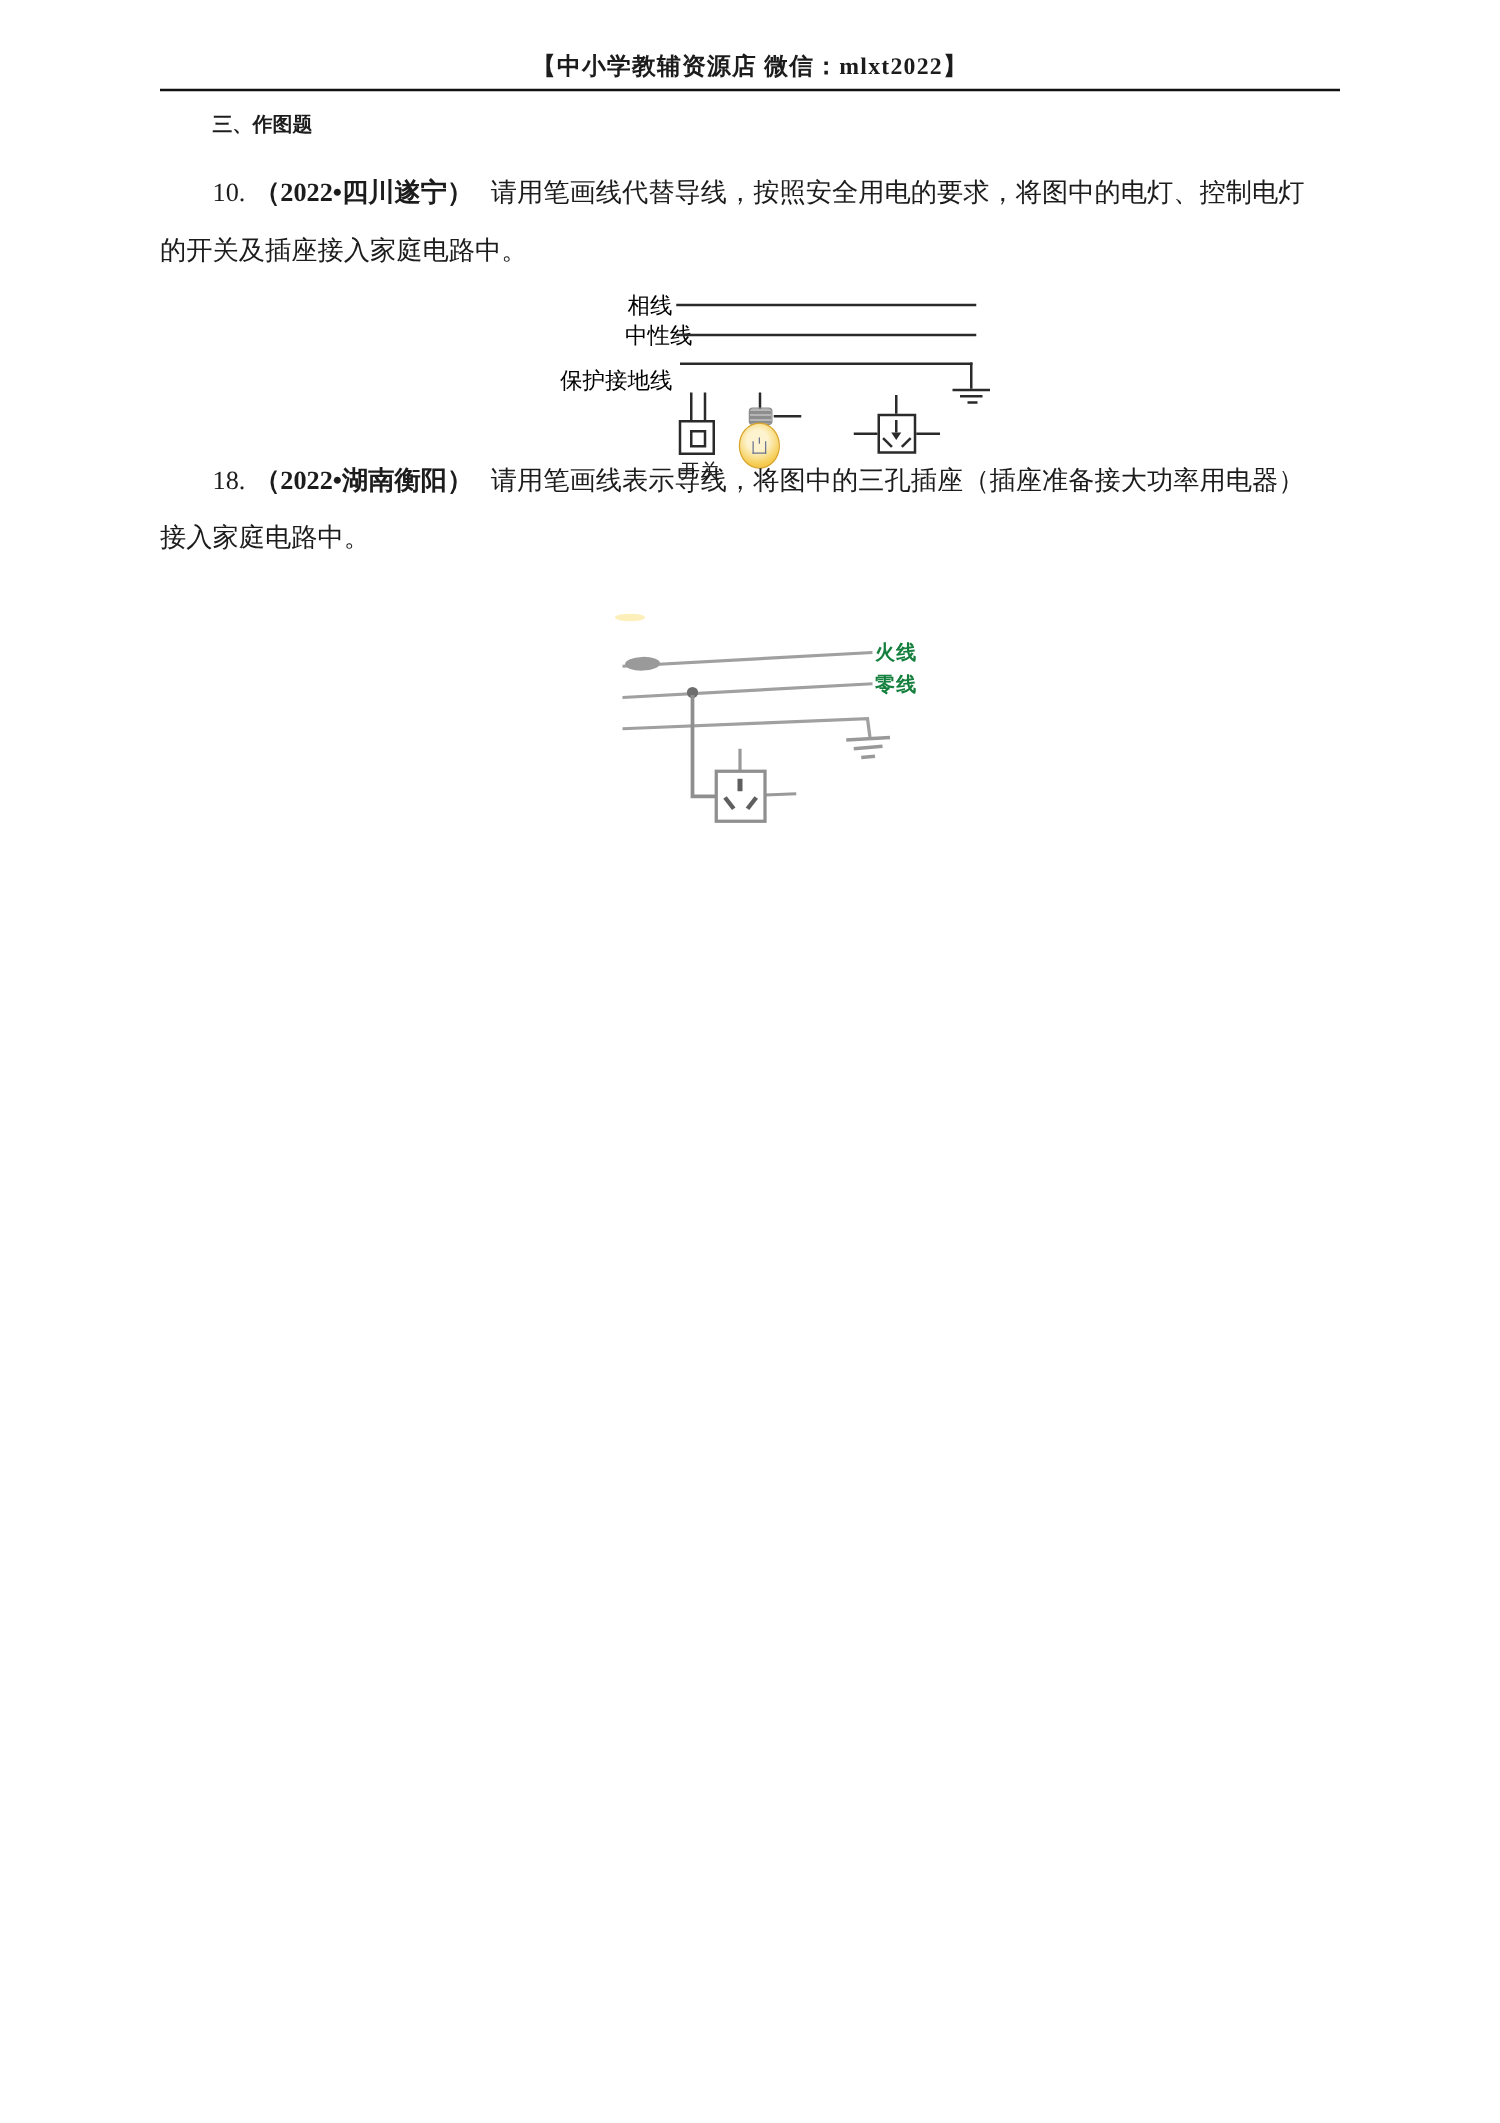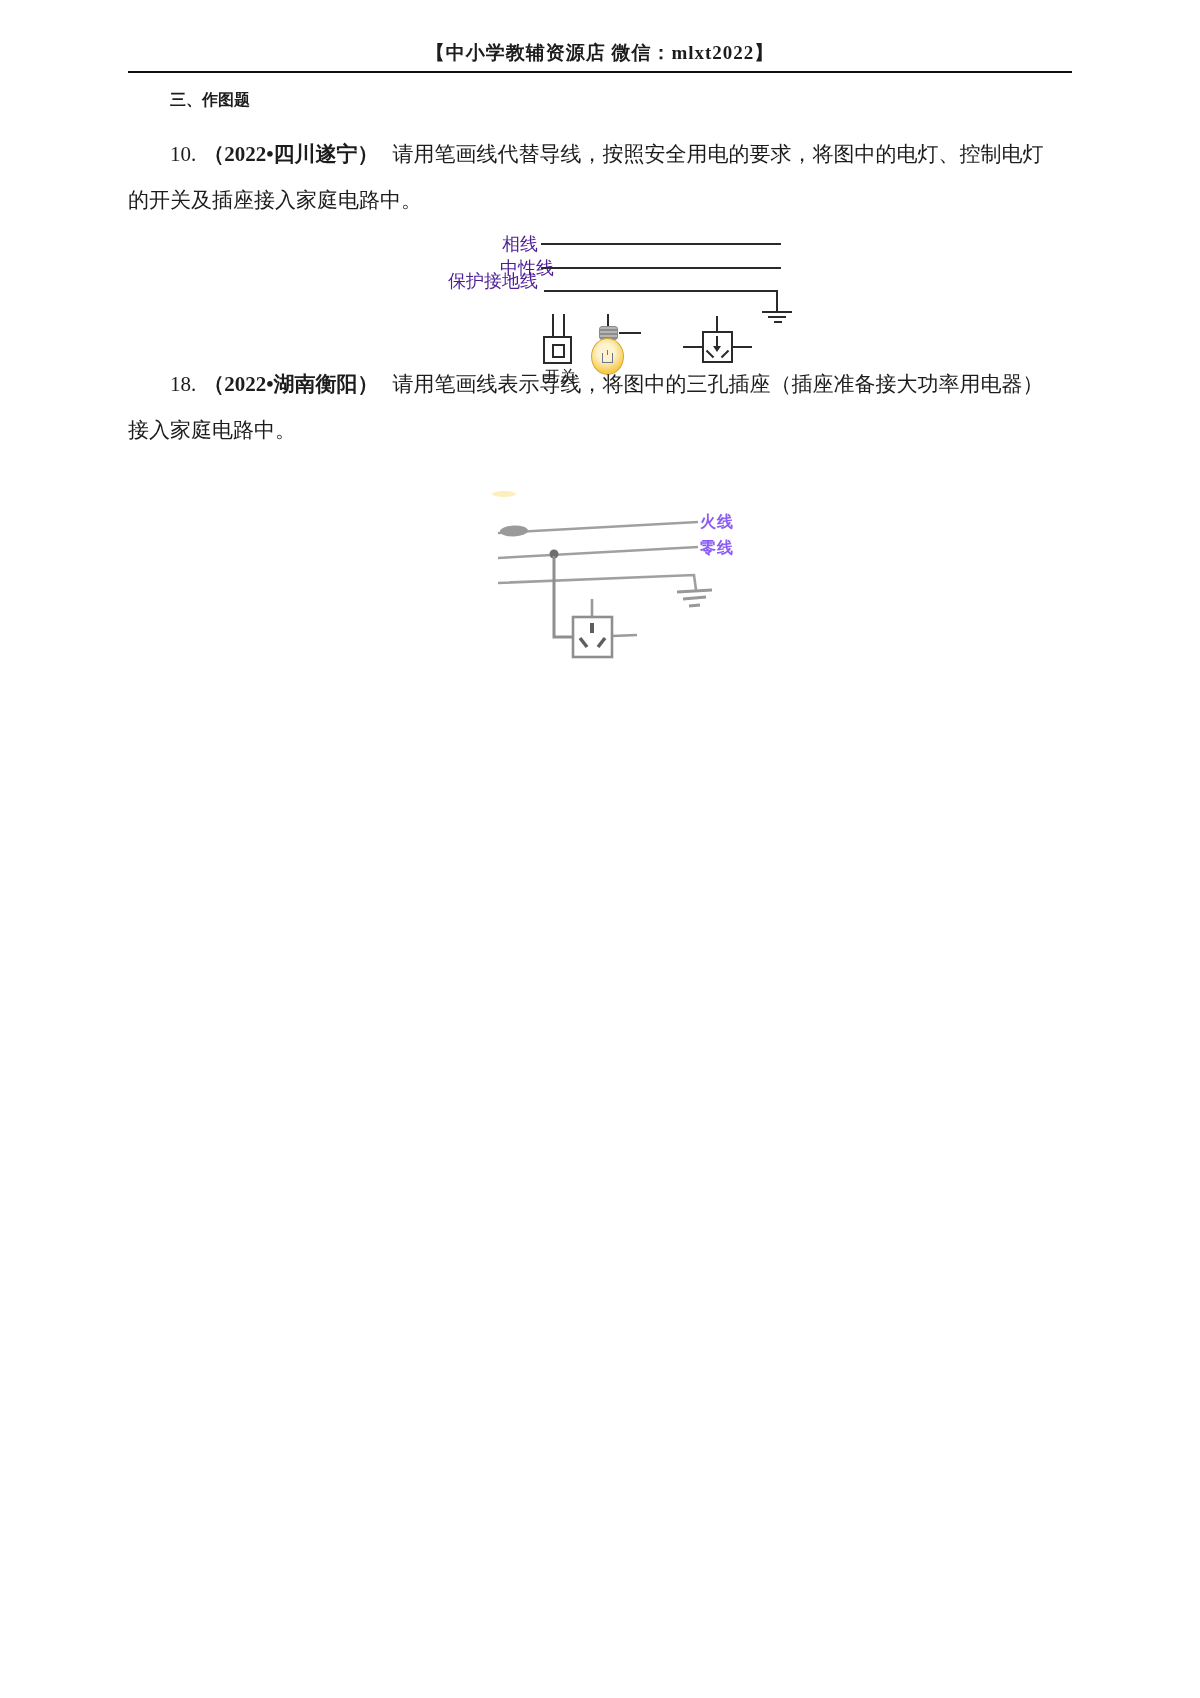--- a/index.html
+++ b/index.html
@@ -20,21 +20,21 @@
   .q-line{position:absolute;font-size:21px;white-space:nowrap;}
   .q10-l1{top:140px;left:170px;}
   .q10-l2{top:186px;left:128px;}
   .q11-l1{top:370px;left:170px;}
   .q11-l2{top:416px;left:128px;}
   .qnum{margin-right:7px;}
   .qsrc{font-weight:bold;margin-right:14px;}
 
   
   #d1{position:absolute;left:440px;top:226px;width:370px;height:175px;}
-  #d1 .lbl{position:absolute;font-size:18px;color:#4c1d95;width:98px;text-align:right;line-height:20px;}
+  #d1 .lbl{position:absolute;font-size:18px;color:#000000;width:98px;text-align:right;line-height:20px;}
   #d1 .ln{position:absolute;height:2px;background:#2a2a2a;}
   #d1 .vln{position:absolute;width:2px;background:#2a2a2a;}
   .gbar{position:absolute;height:2px;background:#2a2a2a;}
 
   .sw-box{position:absolute;left:103px;top:110px;width:29px;height:28px;
           border:2px solid #2a2a2a;box-sizing:border-box;}
   .sw-inner{position:absolute;left:112px;top:118px;width:13px;height:14px;
           border:2px solid #2a2a2a;box-sizing:border-box;}
   .sw-lbl{position:absolute;left:96px;top:141px;width:48px;text-align:center;
           font-size:16px;color:#222;}
@@ -59,21 +59,21 @@
   .sk1-pinv{position:absolute;left:276px;top:110px;width:2px;height:10px;background:#2a2a2a;}
   .sk1-arrow{position:absolute;left:273px;top:120px;width:0;height:0;
              border-left:4px solid transparent;border-right:4px solid transparent;
              border-top:6px solid #2a2a2a;}
   .sk1-sl,.sk1-sr{position:absolute;top:127px;width:10px;height:2px;background:#2a2a2a;}
   .sk1-sl{left:265px;transform:rotate(45deg);}
   .sk1-sr{left:280px;transform:rotate(-45deg);}
 
   
   #d2{position:absolute;left:450px;top:500px;width:310px;height:175px;filter:blur(0.5px);}
-  #d2 .lbl2{position:absolute;font-size:16px;color:#8b5cf6;font-weight:bold;letter-spacing:1px;}
+  #d2 .lbl2{position:absolute;font-size:16px;color:#15803d;font-weight:bold;letter-spacing:1px;}
   .smudge{position:absolute;left:492px;top:491px;width:24px;height:6px;border-radius:50%;
           background:rgba(250,225,130,0.55);}
 </style>
 </head>
 <body>
 
 <div id="page">
 
   <div class="hdr-title">【中小学教辅资源店 微信：mlxt2022】</div>
   <div class="hdr-rule"></div>
@@ -81,21 +81,21 @@
   <div class="sec-head">三、作图题</div>
 
   <div class="q-line q10-l1">
     <span class="qnum">10.</span><span class="qsrc">（2022•四川遂宁）</span><span>请用笔画线代替导线，按照安全用电的要求，将图中的电灯、控制电灯</span>
   </div>
   <div class="q-line q10-l2">的开关及插座接入家庭电路中。</div>
 
   <div id="d1">
     <div class="lbl" style="left:0;top:8px;">相线</div>
     <div class="lbl" style="left:16px;top:32px;">中性线</div>
-    <div class="lbl" style="left:0;top:45px;">保护接地线</div>
+    <div class="lbl" style="left:0;top:68px;">保护接地线</div>
 
     <div class="ln" style="left:101px;top:17px;width:240px;"></div>
     <div class="ln" style="left:101px;top:41px;width:240px;"></div>
     <div class="ln" style="left:104px;top:64px;width:234px;"></div>
     <div class="vln" style="left:336px;top:64px;height:21px;"></div>
 
     <div class="gbar" style="left:322px;top:85px;width:30px;"></div>
     <div class="gbar" style="left:328px;top:90px;width:18px;"></div>
     <div class="gbar" style="left:334px;top:95px;width:8px;"></div>
 

